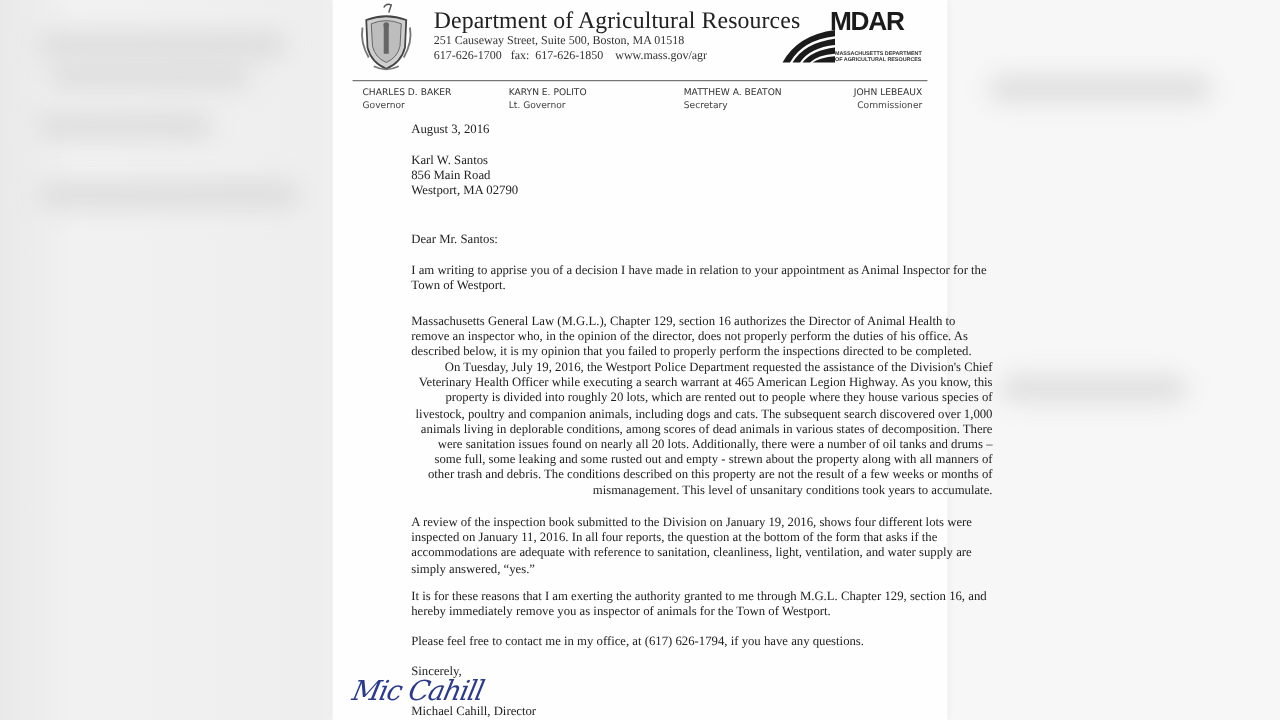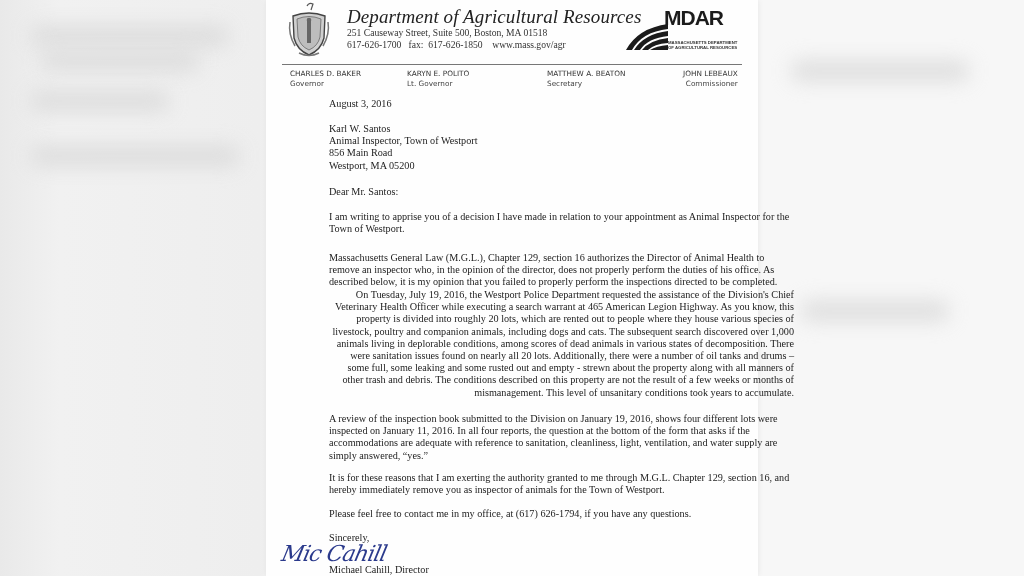--- a/index.html
+++ b/index.html
@@ -23,21 +23,21 @@
     position: absolute; left: 266px; top: 0; width: 492px; height: 576px;
     background: #fefefe;
     box-shadow: 0 0 6px rgba(0,0,0,.08);
     color: #222;
   }
   .seal {
     position: absolute; left: 287px; top: 2px; width: 44px; height: 56px;
   }
   .dept-title {
     position: absolute; left: 347px; top: 6px;
-    font-size: 19px; color: #222; white-space: nowrap; letter-spacing: .1px; font-style: italic;
+    font-size: 19px; color: #222; white-space: nowrap; letter-spacing: .1px;
   }
   .dept-addr, .dept-phone {
     position: absolute; left: 347px; font-size: 9.6px; color: #333; white-space: nowrap;
   }
   .dept-addr { top: 27px; }
   .dept-phone { top: 39px; }
   .logo { position: absolute; left: 624px; top: 10px; width: 118px; height: 42px; }
   .logo-word {
     position: absolute; left: 40px; top: -4px; font-family: "Liberation Sans", sans-serif;
     font-weight: bold; font-size: 21px; color: #1b1b1b; letter-spacing: -1px;
@@ -137,23 +137,22 @@
 </div>
 <div class="official off-4">
   <span class="name">JOHN LEBEAUX</span>
   <span class="role">Commissioner</span>
 </div>
 
 <div class="body-text date">August 3, 2016</div>
 
 <div class="body-text recipient">
   <span>Karl W. Santos</span>
-  <span>Animal Inspector, Town of Westport</span>
   <span>856 Main Road</span>
-  <span>Westport, MA 05200</span>
+  <span>Westport, MA 02790</span>
 </div>
 
 <div class="body-text salutation">Dear Mr. Santos:</div>
 
 <p class="body-text p1">I am writing to apprise you of a decision I have made in relation to your appointment as Animal Inspector for the Town of Westport.</p>
 <p class="body-text p2">Massachusetts General Law (M.G.L.), Chapter 129, section 16 authorizes the Director of Animal Health to remove an inspector who, in the opinion of the director, does not properly perform the duties of his office. As described below, it is my opinion that you failed to properly perform the inspections directed to be completed.</p>
 <p class="body-text p3">On Tuesday, July 19, 2016, the Westport Police Department requested the assistance of the Division's Chief Veterinary Health Officer while executing a search warrant at 465 American Legion Highway.  As you know, this property is divided into roughly 20 lots, which are rented out to people where they house various species of livestock, poultry and companion animals, including dogs and cats.  The subsequent search discovered over 1,000 animals living in deplorable conditions, among scores of dead animals in various states of decomposition.  There were sanitation issues found on nearly all 20 lots.  Additionally, there were a number of oil tanks and drums – some full, some leaking and some rusted out and empty - strewn about the property along with all manners of other trash and debris.  The conditions described on this property are not the result of a few weeks or months of mismanagement.  This level of unsanitary conditions took years to accumulate.</p>
 <p class="body-text p4">A review of the inspection book submitted to the Division on January 19, 2016, shows four different lots were inspected on January 11, 2016.  In all four reports, the question at the bottom of the form that asks if the accommodations are adequate with reference to sanitation, cleanliness, light, ventilation, and water supply are simply answered, “yes.”</p>
 <p class="body-text p5">It is for these reasons that I am exerting the authority granted to me through M.G.L. Chapter 129, section 16, and hereby immediately remove you as inspector of animals for the Town of Westport.</p>
 <p class="body-text p6">Please feel free to contact me in my office, at (617) 626-1794, if you have any questions.</p>

